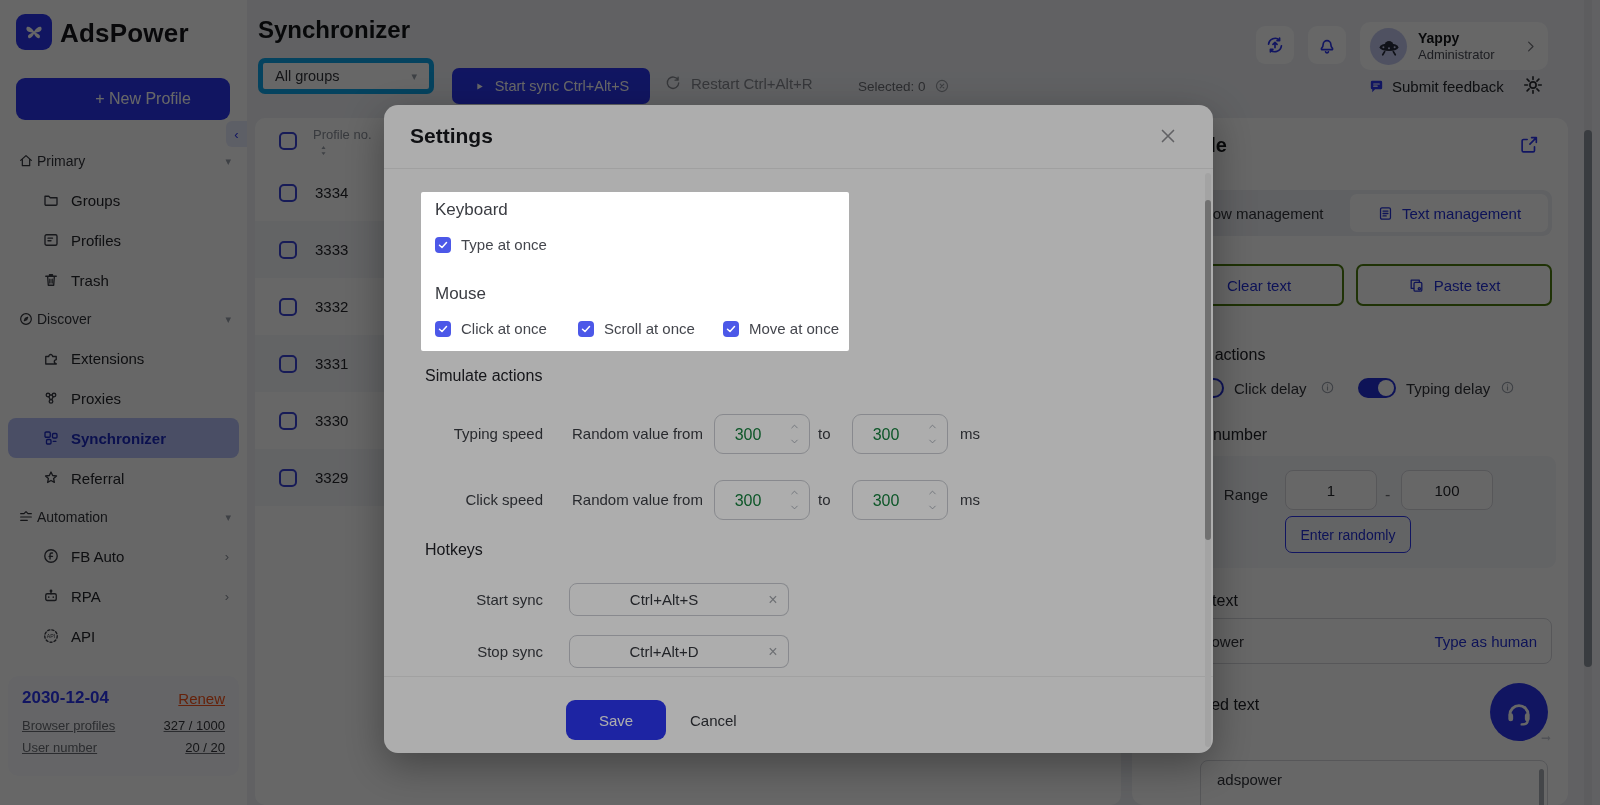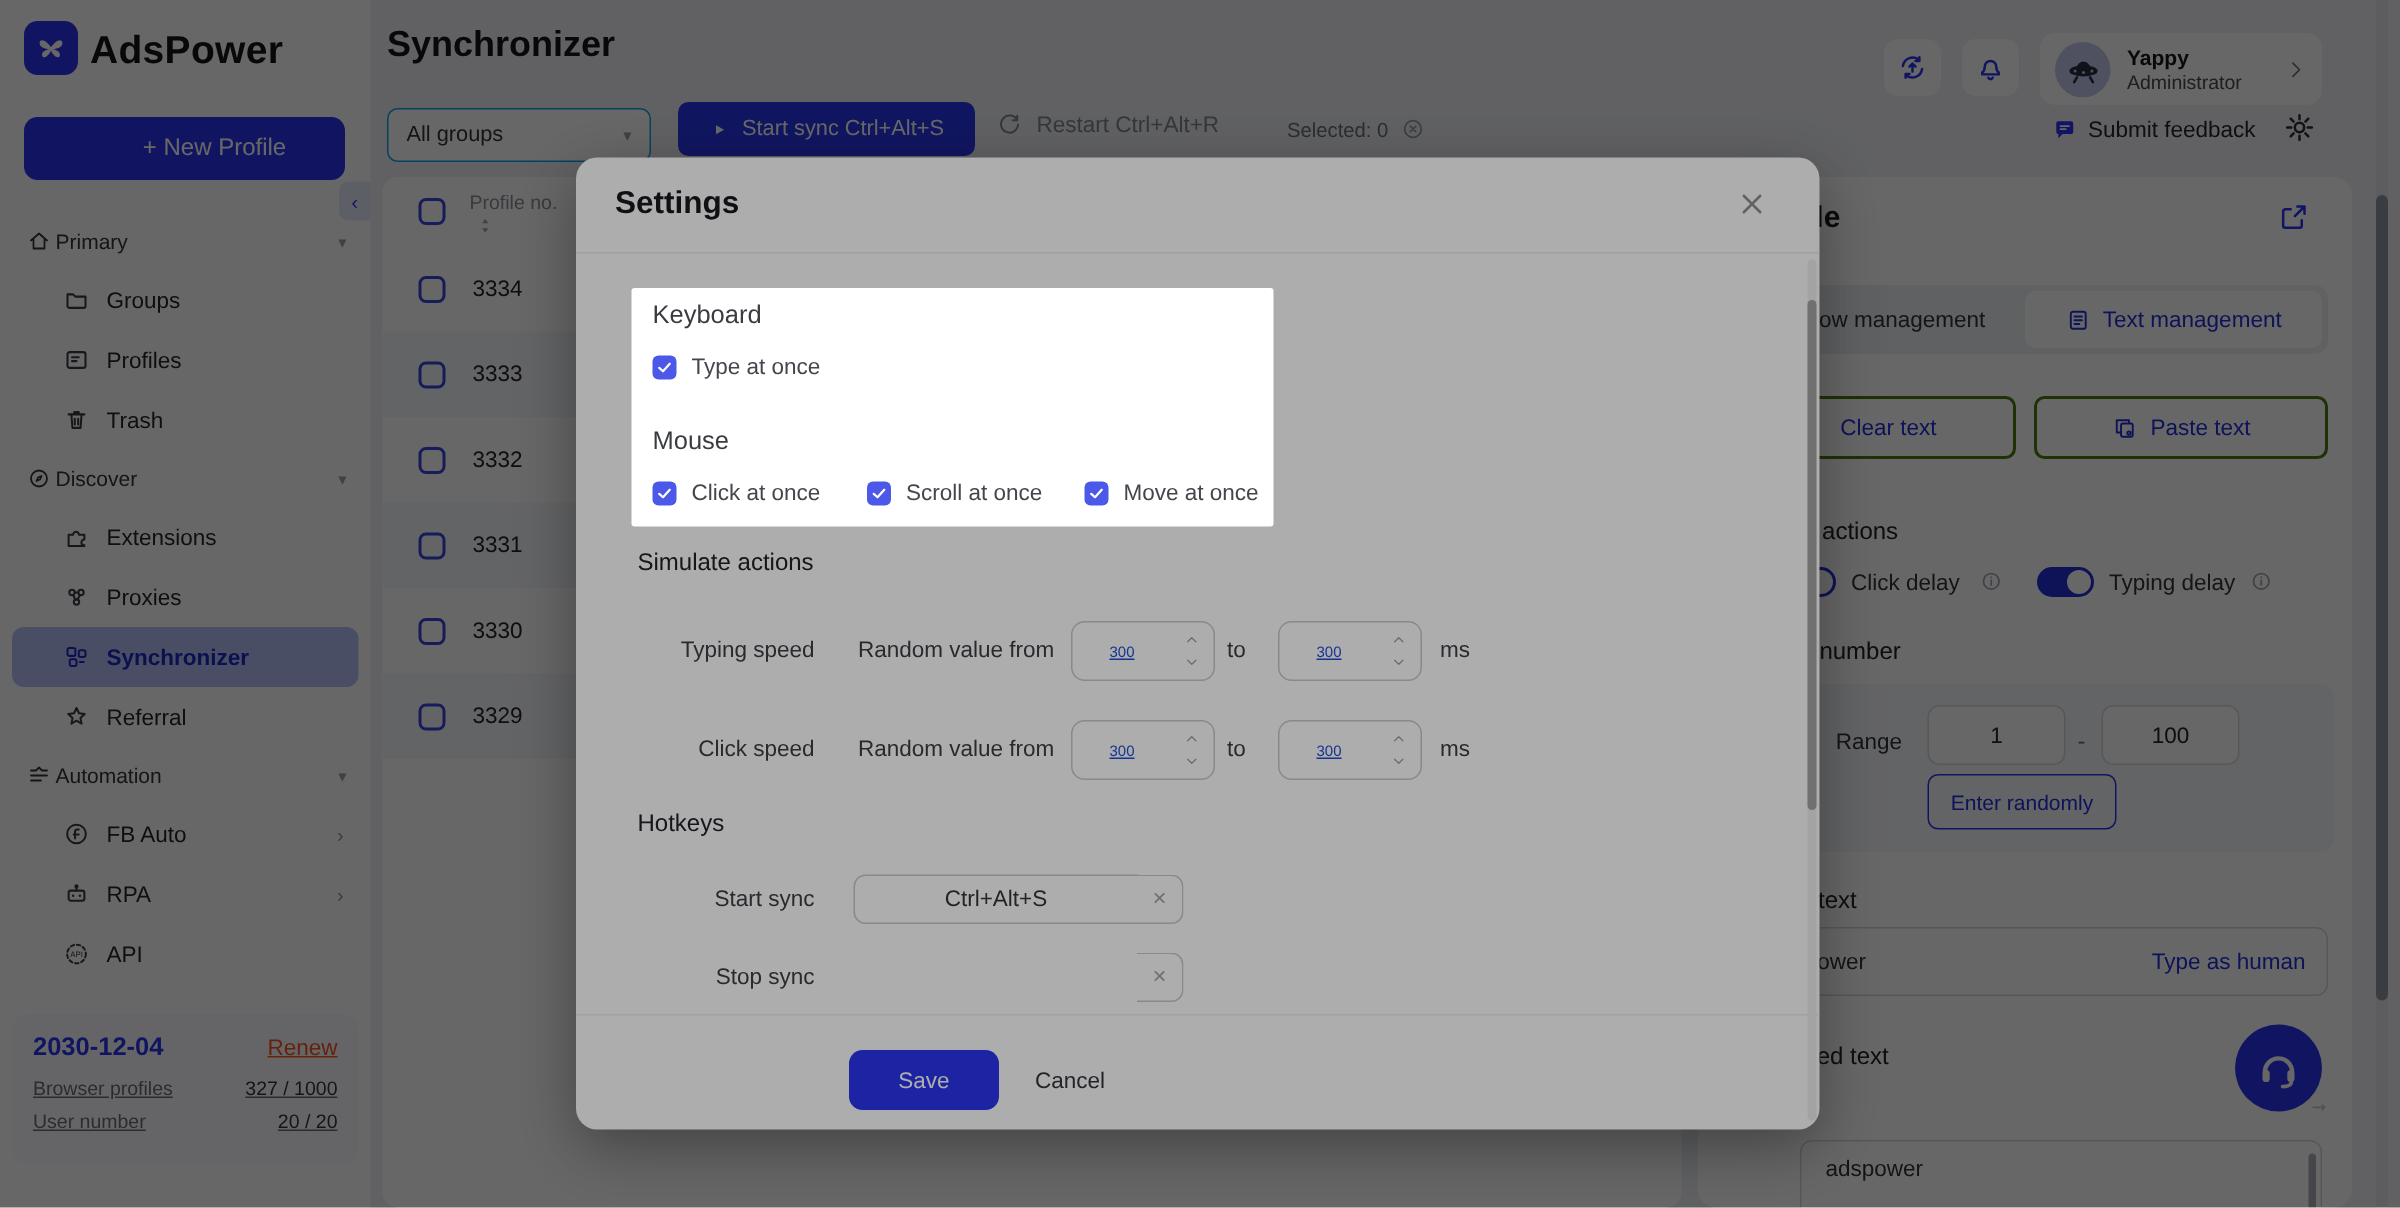--- a/index.html
+++ b/index.html
@@ -33,21 +33,21 @@
 
   
   .page-title{position:absolute;left:258px;top:16px;font-size:24px;font-weight:700;color:#131418;}
   .icon-btn{position:absolute;width:38px;height:38px;top:26px;background:#fdfdfe;border-radius:9px;display:flex;align-items:center;justify-content:center;color:#2c36f0;cursor:pointer;}
   .avatar-pill{position:absolute;left:1360px;top:22px;width:188px;height:48px;background:#fdfdfe;border-radius:10px;display:flex;align-items:center;padding:0 10px;cursor:pointer;}
   .avatar{width:37px;height:37px;border-radius:50%;background:#c3c9ef;display:flex;align-items:center;justify-content:center;overflow:hidden;}
   .uname{font-size:14px;font-weight:700;color:#17181c;line-height:17px;}
   .urole{font-size:13px;color:#4a4c55;line-height:16px;}
   .feedback{position:absolute;left:1368px;top:78px;display:flex;align-items:center;gap:7px;font-size:15px;color:#26272c;cursor:pointer;}
   .gear{position:absolute;left:1522px;top:74px;color:#2b2c31;cursor:pointer;}
-  .select{position:absolute;left:258px;top:72px;width:176px;height:36px;background:#fff;border:1px solid #0ea5e9;border-radius:7px;
+  .select{position:absolute;left:258px;top:58px;width:176px;height:36px;background:#fff;border:5px solid #0ea5e9;border-radius:7px;
     display:flex;align-items:center;padding:0 12px;font-size:14.5px;color:#33353b;cursor:pointer;}
   .select .caret{margin-left:auto;color:#9aa0ab;font-size:11px;}
   .btn-start{position:absolute;left:452px;top:68px;width:198px;height:36px;background:#2c36f0;color:#fff;border-radius:7px;
     display:flex;align-items:center;justify-content:center;gap:9px;font-size:14.5px;cursor:pointer;}
   .btn-restart{position:absolute;left:664px;top:74px;display:flex;align-items:center;gap:9px;color:#85888f;font-size:15px;cursor:pointer;}
   .sel-count{position:absolute;left:858px;top:78px;display:flex;align-items:center;gap:8px;font-size:13.5px;color:#6e7076;}
   .sel-count .cx{color:#9a9da4;cursor:pointer;}
 
   
   .table-panel{position:absolute;left:255px;top:118px;width:866px;height:687px;background:#fff;border-radius:10px;overflow:hidden;}
@@ -98,21 +98,21 @@
   .backdrop{position:absolute;inset:0;background:rgba(0,0,0,0.40);z-index:10;}
   .modal{position:absolute;left:384px;top:105px;width:829px;height:648px;background:#fff;border-radius:14px;z-index:20;
     box-shadow:0 12px 40px rgba(0,0,0,.35);overflow:hidden;}
   .m-header{position:relative;height:64px;border-bottom:1px solid #ececec;}
   .m-title{position:absolute;left:26px;top:19px;font-size:21px;font-weight:700;color:#17181c;}
   .m-close{position:absolute;right:34px;top:20px;color:#8f9094;cursor:pointer;}
   .m-h{position:absolute;left:41px;font-size:16px;color:#222329;}
   .m-lab{position:absolute;left:39px;width:120px;text-align:right;font-size:15px;color:#3c3e44;}
   .m-txt{position:absolute;font-size:15px;color:#3c3e44;}
   .spin-input{position:absolute;width:96px;height:40px;border:1px solid #c9cbd1;border-radius:9px;background:#fff;}
-  .spin-input .val{position:absolute;left:0;top:0;width:66px;height:40px;display:flex;align-items:center;justify-content:center;font-size:10px;color:#1d4ed8;text-decoration:underline;}
+  .spin-input .val{position:absolute;left:0;top:0;width:66px;height:40px;display:flex;align-items:center;justify-content:center;font-size:16px;color:#15803d;}
   .spin-input .arr{position:absolute;right:9px;color:#9aa0ab;cursor:pointer;}
   .hk-input{position:absolute;left:185px;width:190px;height:33px;border:1px solid #c9cbd1;border-radius:8px 0 0 8px;background:#fff;
     display:flex;align-items:center;justify-content:center;font-size:15px;color:#33353b;cursor:text;}
   .hk-x{position:absolute;left:374px;width:31px;height:33px;border:1px solid #c9cbd1;border-left:none;border-radius:0 8px 8px 0;
     display:flex;align-items:center;justify-content:center;color:#a2a5ab;cursor:pointer;background:#fff;}
   .m-divider{position:absolute;left:0;top:571px;width:100%;height:1px;background:#ededed;}
   .m-save{position:absolute;left:182px;top:595px;width:100px;height:40px;background:#2c36f0;color:#fff;border-radius:9px;
     display:flex;align-items:center;justify-content:center;font-size:15px;cursor:pointer;}
   .m-cancel{position:absolute;left:306px;top:595px;height:40px;display:flex;align-items:center;font-size:15px;color:#33353b;cursor:pointer;}
   .m-scroll{position:absolute;right:2px;top:68px;width:6px;height:574px;background:#f1f1f1;border-radius:3px;}
@@ -681,20 +681,21 @@
   </div>
   <div class="m-txt" style="left:576px;top:386px">ms</div>
 
   <div class="m-h" style="top:436px">Hotkeys</div>
 
   <div class="m-lab" style="top:486px">Start sync</div>
   <div class="hk-input" style="top:478px">Ctrl+Alt+S</div>
   <div class="hk-x" style="top:478px">×</div>
 
   <div class="m-lab" style="top:538px">Stop sync</div>
+  <div class="hk-input" style="top:530px">Ctrl+Alt+D</div>
   <div class="hk-x" style="top:530px">×</div>
 
   <div class="m-divider"></div>
   <div class="m-save">Save</div>
   <div class="m-cancel">Cancel</div>
 
   <div class="m-scroll">
       <span class="m-thumb"></span>
     </div>
 </div>

